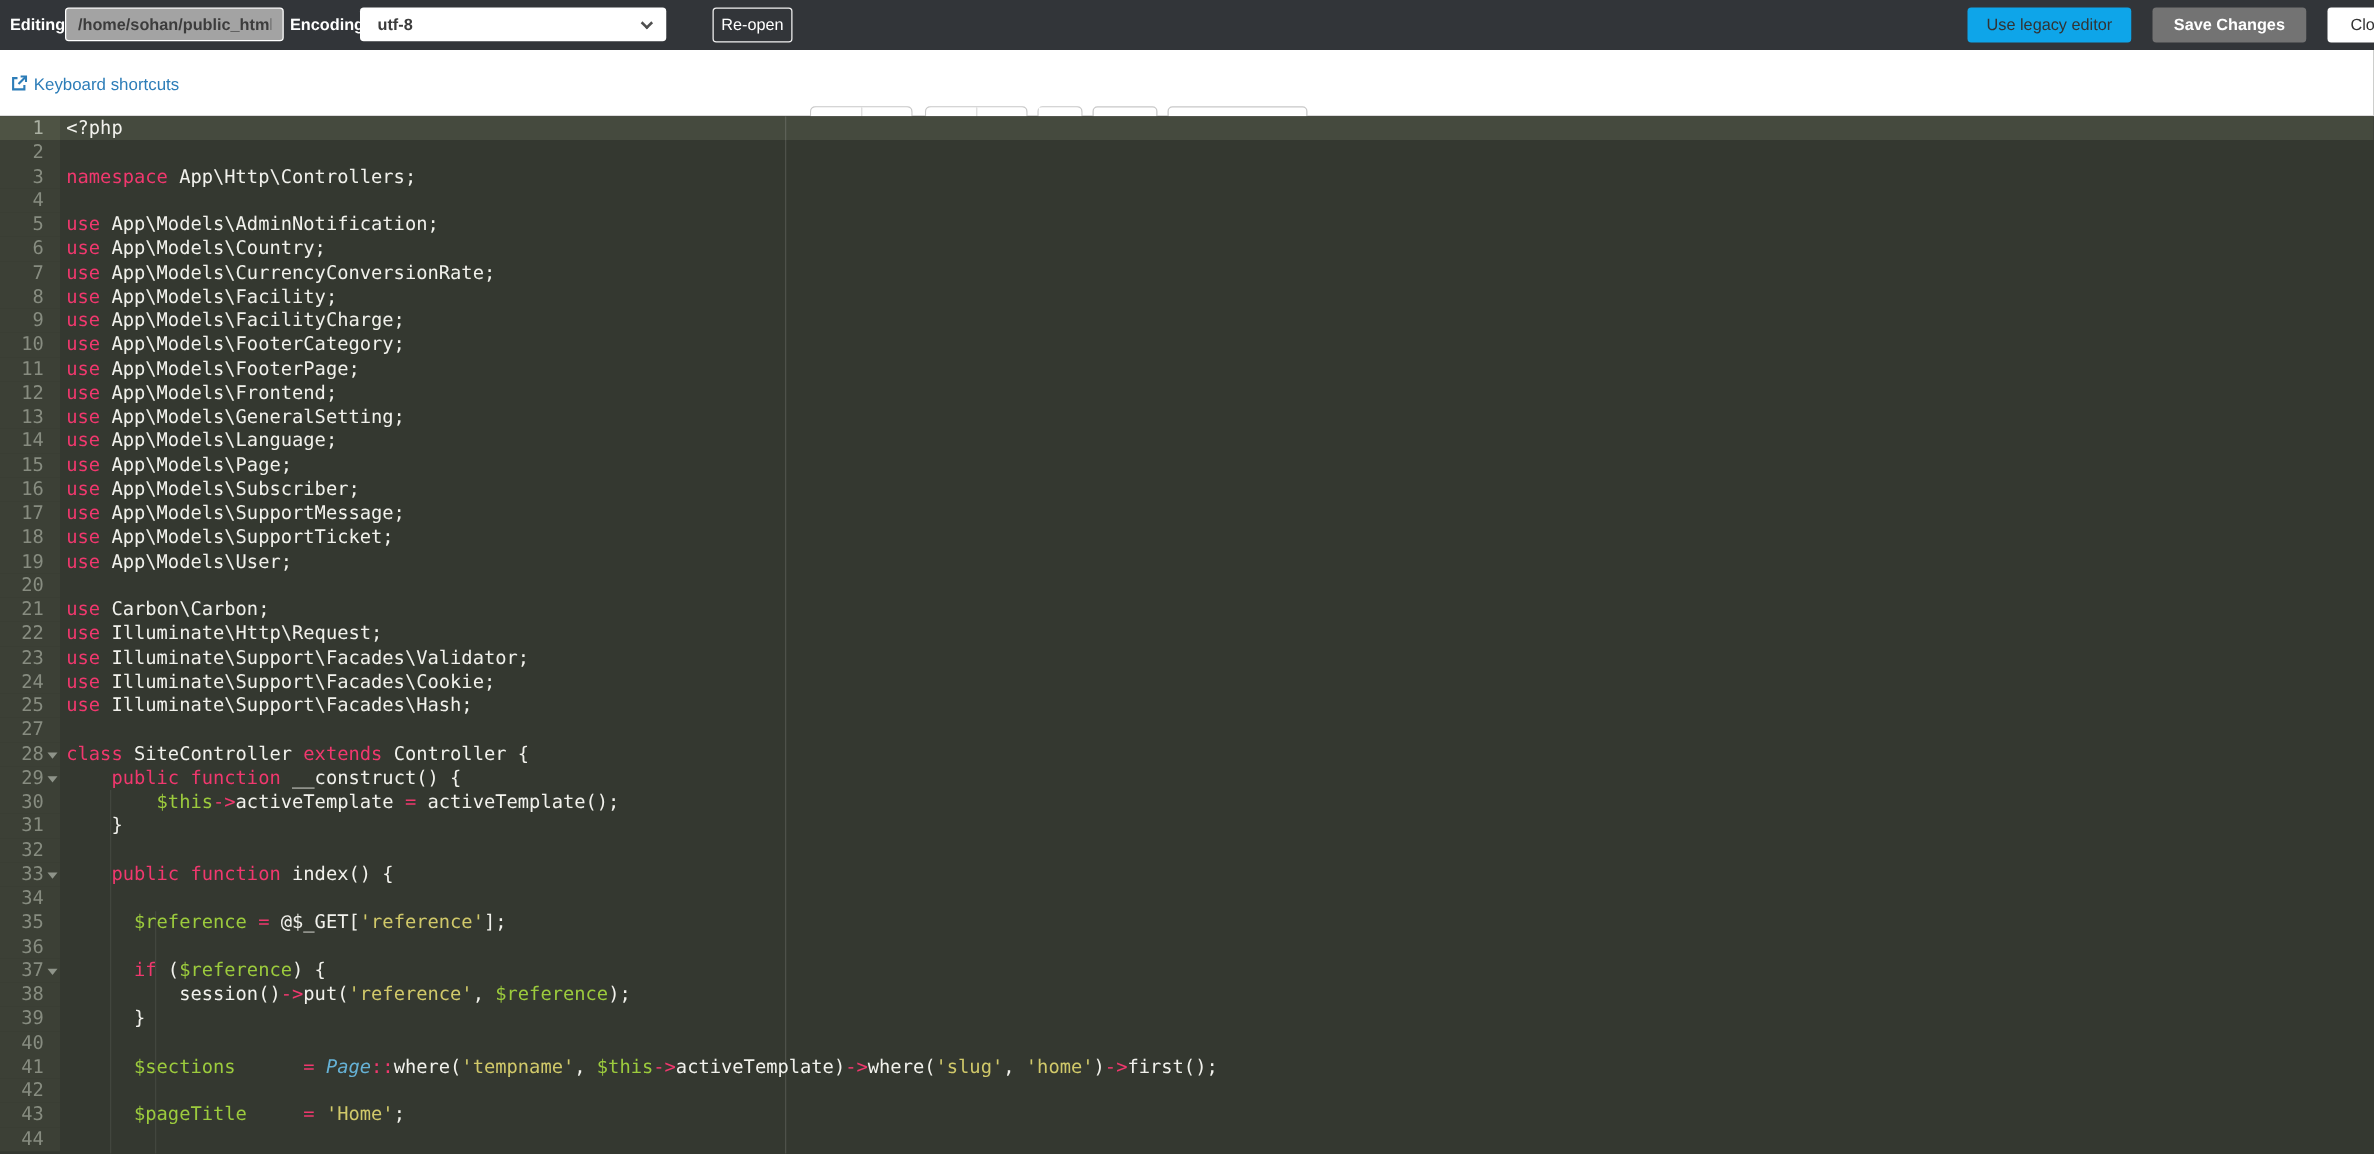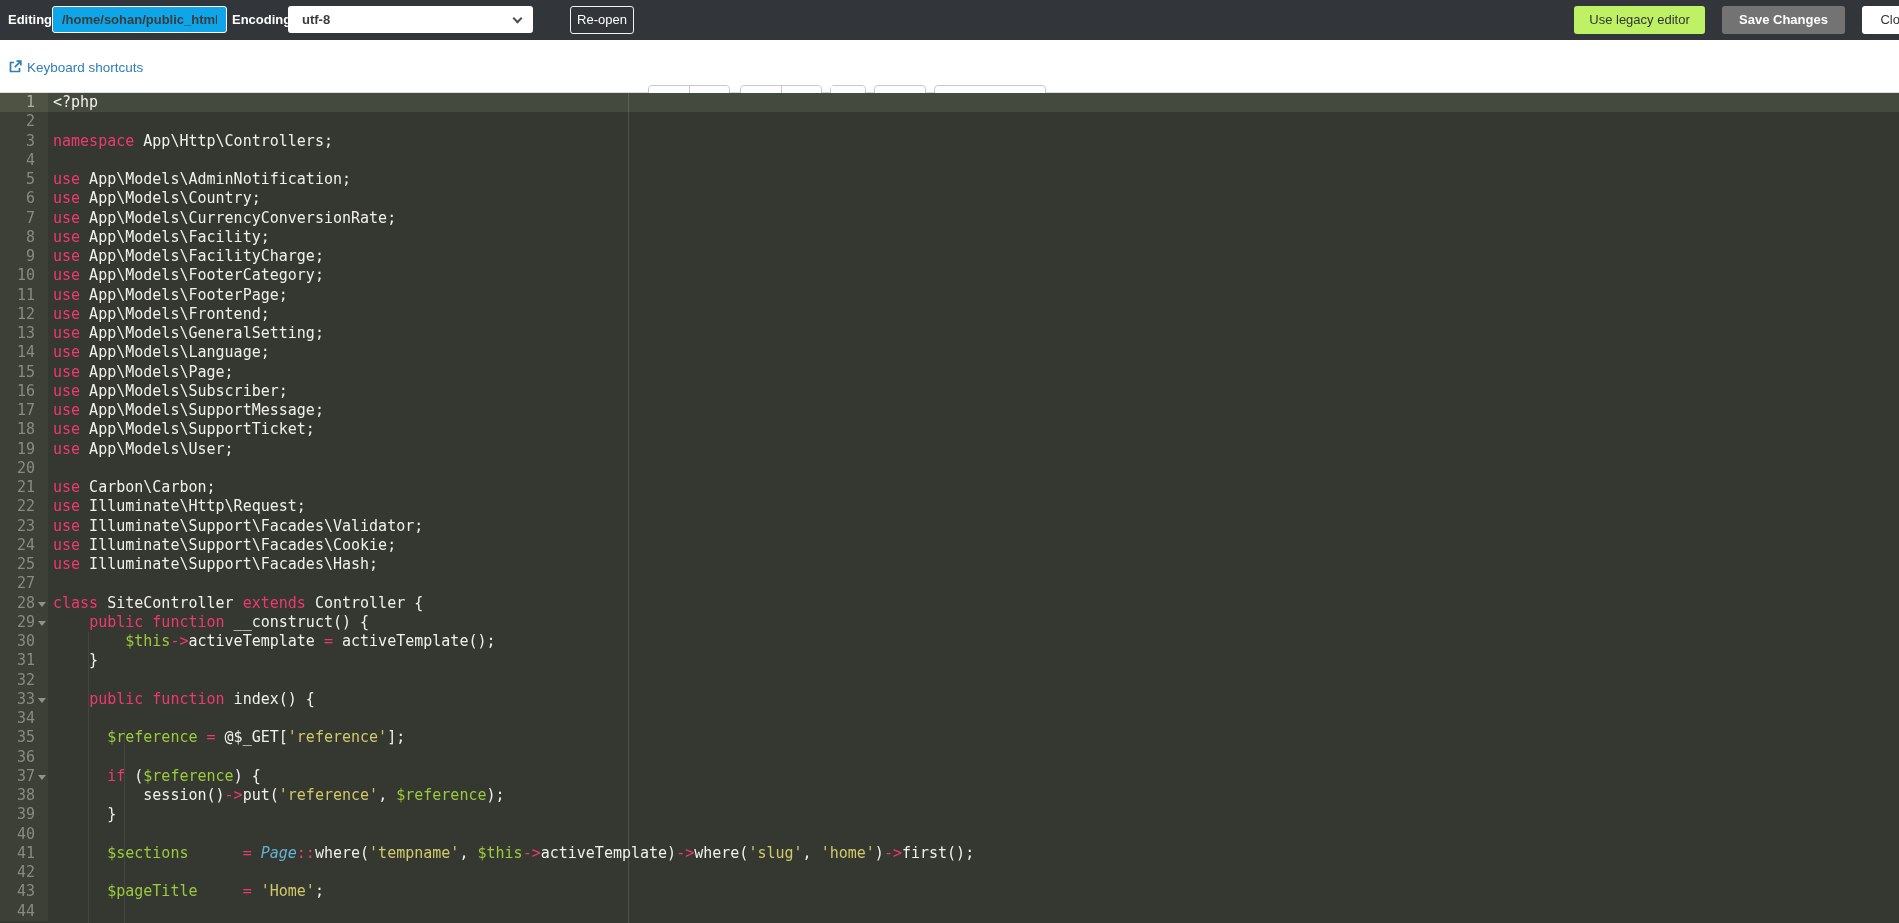--- a/index.html
+++ b/index.html
@@ -4,36 +4,36 @@
 <style>
   * { margin:0; padding:0; box-sizing:border-box; }
   html,body { width:1899px; height:923px; overflow:hidden; background:#343830;
               font-family:"Liberation Sans", sans-serif; }
 
   
   .topbar { position:absolute; left:0; top:0; width:1899px; height:40px; background:#323539; }
   .bar-label { position:absolute; top:0; height:40px; line-height:40px;
                color:#ffffff; font-size:13px; font-weight:bold; }
   .path-input { position:absolute; left:52px; top:6px; width:175px; height:27px;
-                background:#0ea5e9; border:1px solid #fff; border-radius:3px;
+                background:#a3a3a3; border:1px solid #fff; border-radius:3px;
                 font-family:"Liberation Sans", sans-serif;
                 font-size:13px; font-weight:bold; color:#3c3c3c; padding:0 9px; }
   .fake-select { position:absolute; top:6px; height:27px; background:#fff; border-radius:3px;
                  font-size:13px; font-weight:bold; color:#3c3c3c; cursor:pointer; }
   .fake-select .val { position:absolute; left:14px; top:0; line-height:27px; }
   .chev { position:absolute; right:12px; top:9px; width:7px; height:7px;
           border-right:2px solid #4f4f4f; border-bottom:2px solid #4f4f4f;
           transform:rotate(45deg); }
   .enc-select { left:288px; width:245px; }
   .btn { position:absolute; top:6px; height:28px; border-radius:3px; font-size:13px;
          text-align:center; cursor:pointer; border:none;
          font-family:"Liberation Sans", sans-serif; }
   .reopen { left:570px; width:64px; background:transparent; border:1px solid #f2f2f2;
             color:#fff; line-height:26px; }
-  .legacy { left:1574px; width:131px; background:#bef264; color:#333; line-height:28px; }
+  .legacy { left:1574px; width:131px; background:#0ea5e9; color:#333; line-height:28px; }
   .save   { left:1722px; width:123px; background:#737373; color:#fff; font-weight:bold; line-height:28px; }
   .close  { left:1862px; width:70px; background:#fff; color:#333; line-height:28px; }
 
   
   .toolrow { position:absolute; left:0; top:40px; width:1899px; height:53px;
              background:#ffffff; border-bottom:1px solid #dcdcdc; }
   .kbd-link { position:absolute; left:8px; top:18px; height:18px; color:#2d7db8;
               font-size:13.5px; cursor:pointer; display:flex; align-items:center; gap:5px; }
   .kbd-link svg { display:block; }
   .tgroup { position:absolute; top:45px; height:31px; display:flex;

